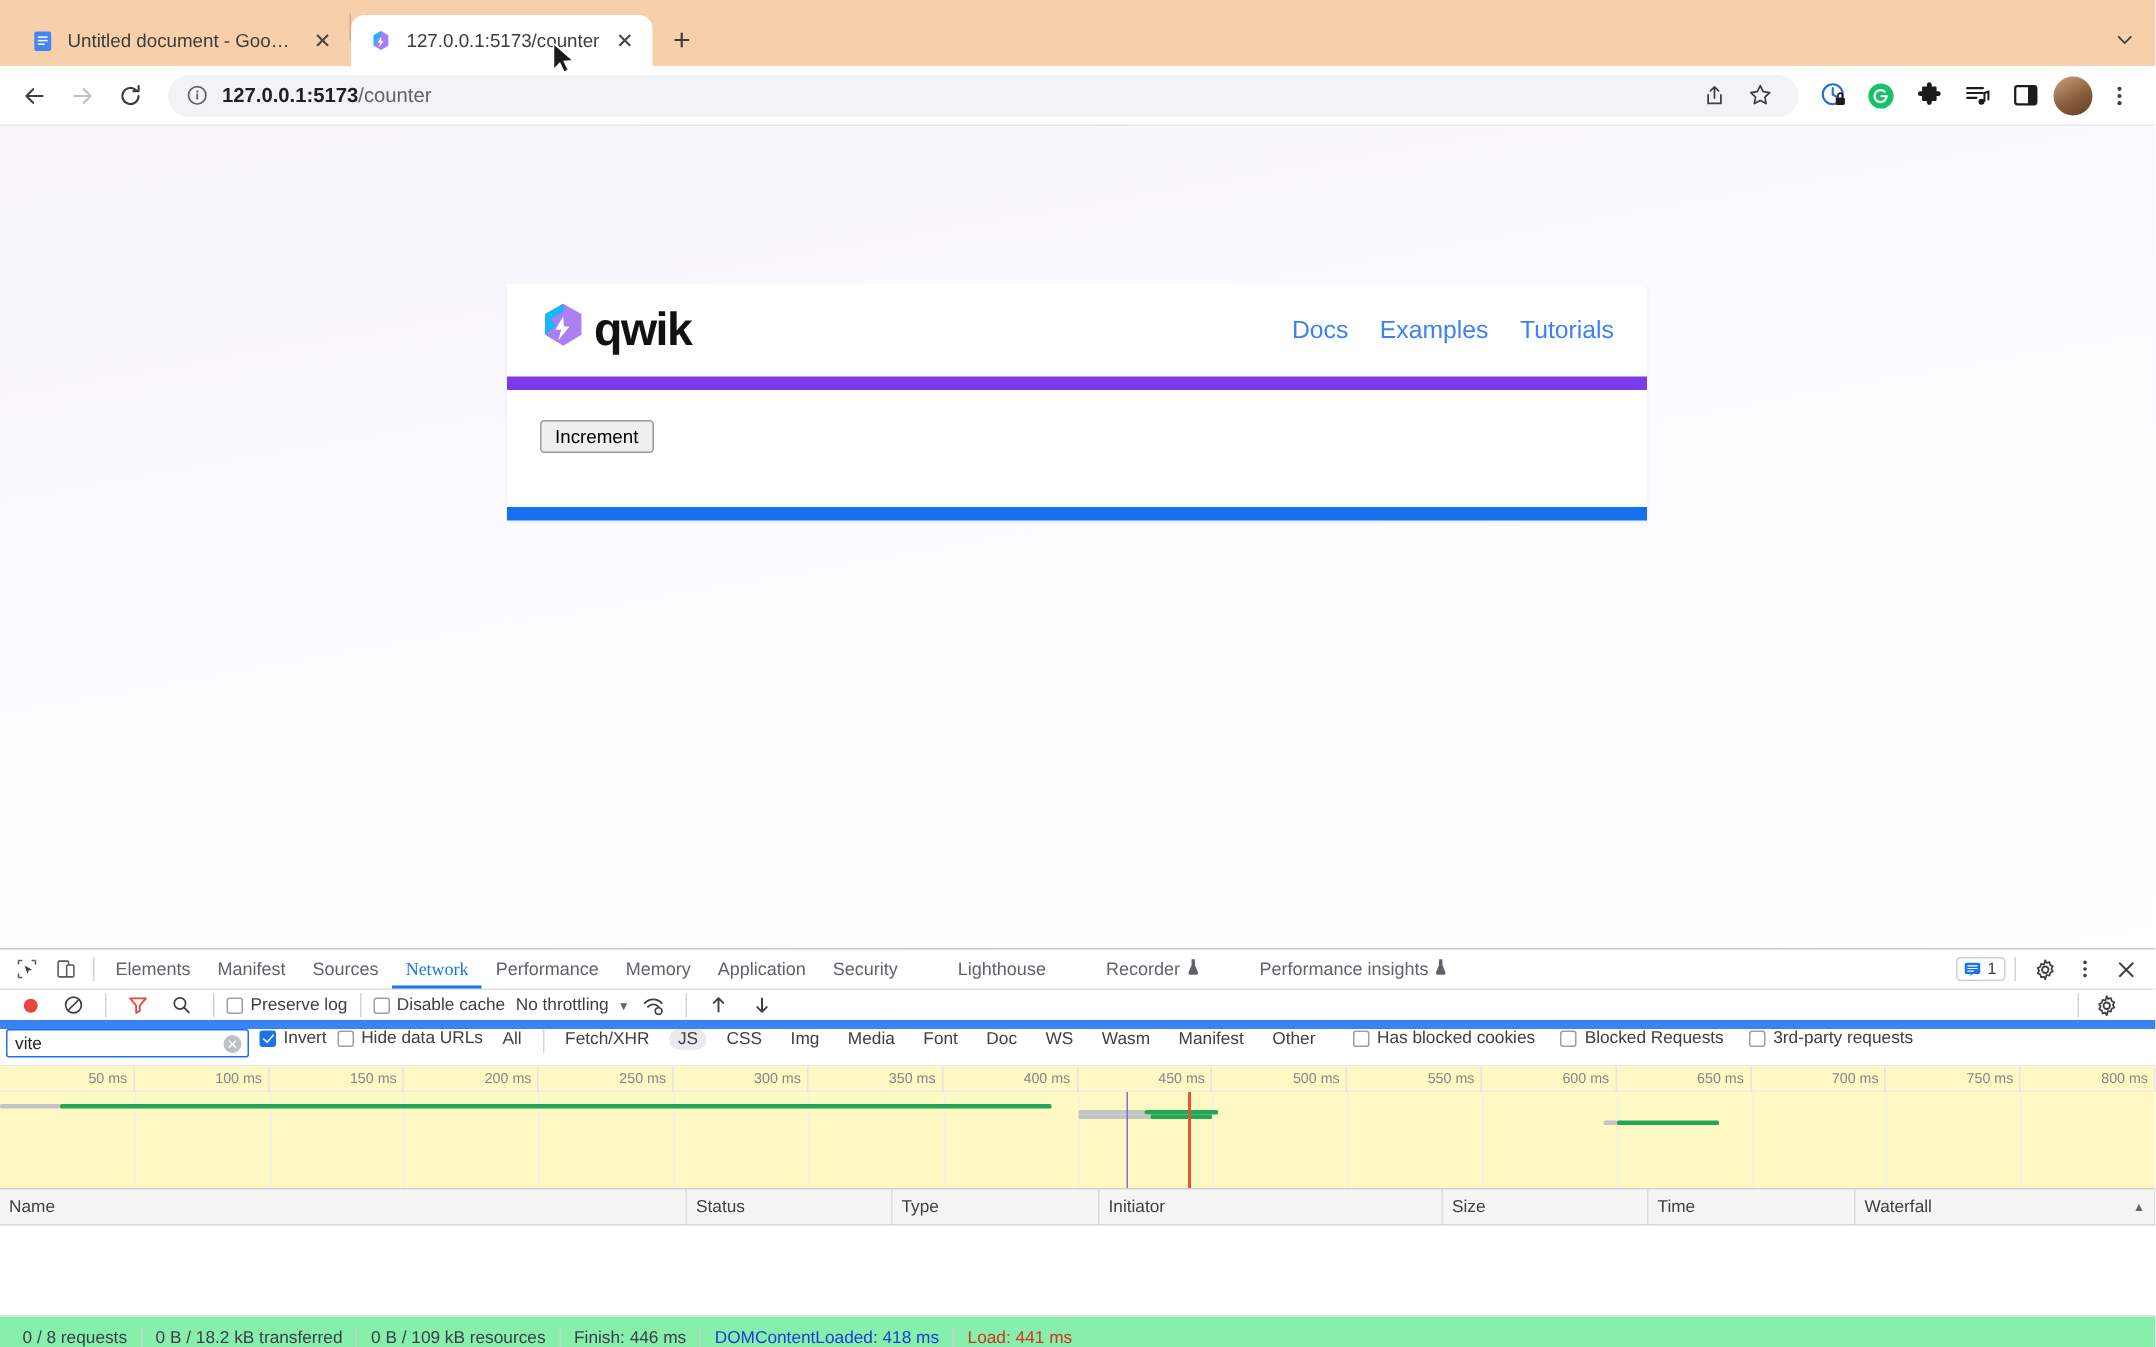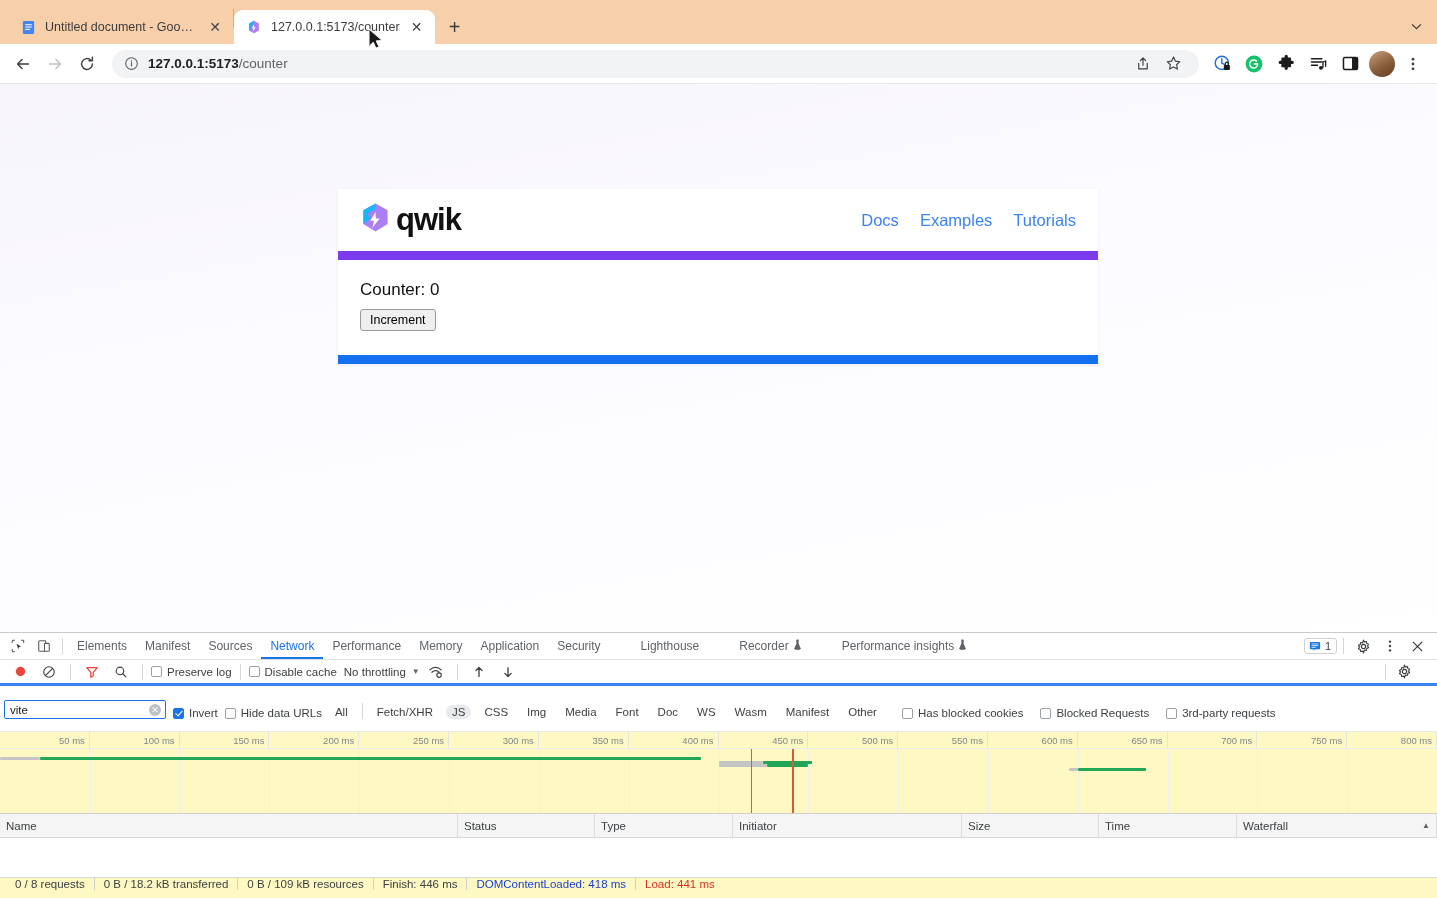--- a/index.html
+++ b/index.html
@@ -181,35 +181,36 @@
   .vsep { width: 1px; height: 16px; background: #d6d6d6; margin: 0 5px; flex-shrink: 0; }
   .dt-tab {
     font-size: 12px; color: #5f6368;
     padding: 0 9px; height: 26px;
     display: flex; align-items: center; gap: 4px;
     white-space: nowrap;
   }
   .dt-tab.active {
     color: #1a73e8;
     box-shadow: inset 0 -2px 0 #1a73e8;
+    font-family: Liberation Serif, serif;
   }
   .dt-right { margin-left: auto; display: flex; align-items: center; padding-right: 7px; gap: 1px;}
   .msg-badge {
     display: flex; align-items: center; gap: 4px;
     border: 1px solid #d0d0d0; border-radius: 3px;
     padding: 1px 5px 1px 4px; font-size: 11px; color: #3c4043;
     background: #fff;
   }
 
   .dt-toolbar2 {
     height: 26px;
     display: flex; align-items: center;
     padding: 0 20px 0 7px;
     gap: 3px;
-    border-bottom: 3px solid #3b82f6;
+    border-bottom: 6px solid #3b82f6;
     font-size: 11.5px; color: #3c4043;
     flex-shrink: 0;
   }
   .cb-row { display: flex; align-items: center; gap: 5px; white-space: nowrap; }
   .cbox {
     width: 11px; height: 11px; border: 1px solid #9aa0a6;
     border-radius: 2px; background: #fff; flex-shrink: 0;
   }
   .cbox.checked {
     background: #1a73e8; border-color: #1a73e8;
@@ -219,27 +220,26 @@
     content: ''; position: absolute;
     left: 3px; top: 0.5px; width: 3px; height: 6px;
     border: solid #fff; border-width: 0 1.6px 1.6px 0;
     transform: rotate(42deg);
   }
   .throttle-sel { display: flex; align-items: center; gap: 6px; margin-left: 4px; }
   .caret { font-size: 8px; color: #5f6368; }
 
   .dt-filterbar {
     height: 25px;
-    display: flex; align-items: flex-end;
+    display: flex; align-items: flex-start;
     padding: 0 6px 12px 4px;
     gap: 7px;
     border-bottom: 1px solid #e8e8e8;
     font-size: 11.5px; color: #3c4043;
     flex-shrink: 0;
-    margin-top: 21px;
   }
   .filter-input {
     width: 162px; height: 19px;
     border: 1px solid #1a73e8; border-radius: 2px;
     display: flex; align-items: center;
     padding: 0 4px 0 5px;
     background: #fff;
   }
   .filter-input .val { font-size: 11.5px; color: #202124; flex: 1; }
   .clear-x {
@@ -293,22 +293,22 @@
     padding-left: 6px; border-right: 1px solid #dcdcdc;
     position: relative;
   }
   .sort-arrow { margin-left: auto; margin-right: 6px; font-size: 8px; color: #5f6368; }
   .tbl-body { flex: 1; display: flex; position: relative; background: #fff; }
   .col-div { border-right: 1px solid #ededed; height: 100%; }
 
   .dt-status {
     height: 21px;
     border-top: 1px solid #d8d8d8;
-    background: #fef9c3;
-    display: flex; align-items: flex-start;
+    background: #86efac;
+    display: flex; align-items: flex-end;
     font-size: 11.5px; color: #3c4043;
     padding-left: 6px;
     flex-shrink: 0;
   }
   .st-item { padding: 0 9px; white-space: nowrap; }
   .st-sep { width: 1px; height: 12px; background: #d0d0d0; }
 
   .scrollbar-v {
     position: absolute; right: 0; top: 0; bottom: 0;
     width: 9px; background: #fff; border-left: 1px solid #eee;
@@ -453,21 +453,20 @@
         <span class="qwik-wordmark">qwik</span>
       </div>
       <nav class="qwik-nav">
         <a href="#">Docs</a>
         <a href="#">Examples</a>
         <a href="#">Tutorials</a>
       </nav>
     </div>
     <div class="bar-purple"></div>
     <div class="qwik-body">
-      <div class="counter-text">Counter: 0</div>
       <button class="increment-btn">Increment</button>
     </div>
     <div class="bar-blue"></div>
   </div>
 </div>
 
 <div class="devtools">
 
   <div class="dt-tabbar">
     <div class="dt-toolicon">

